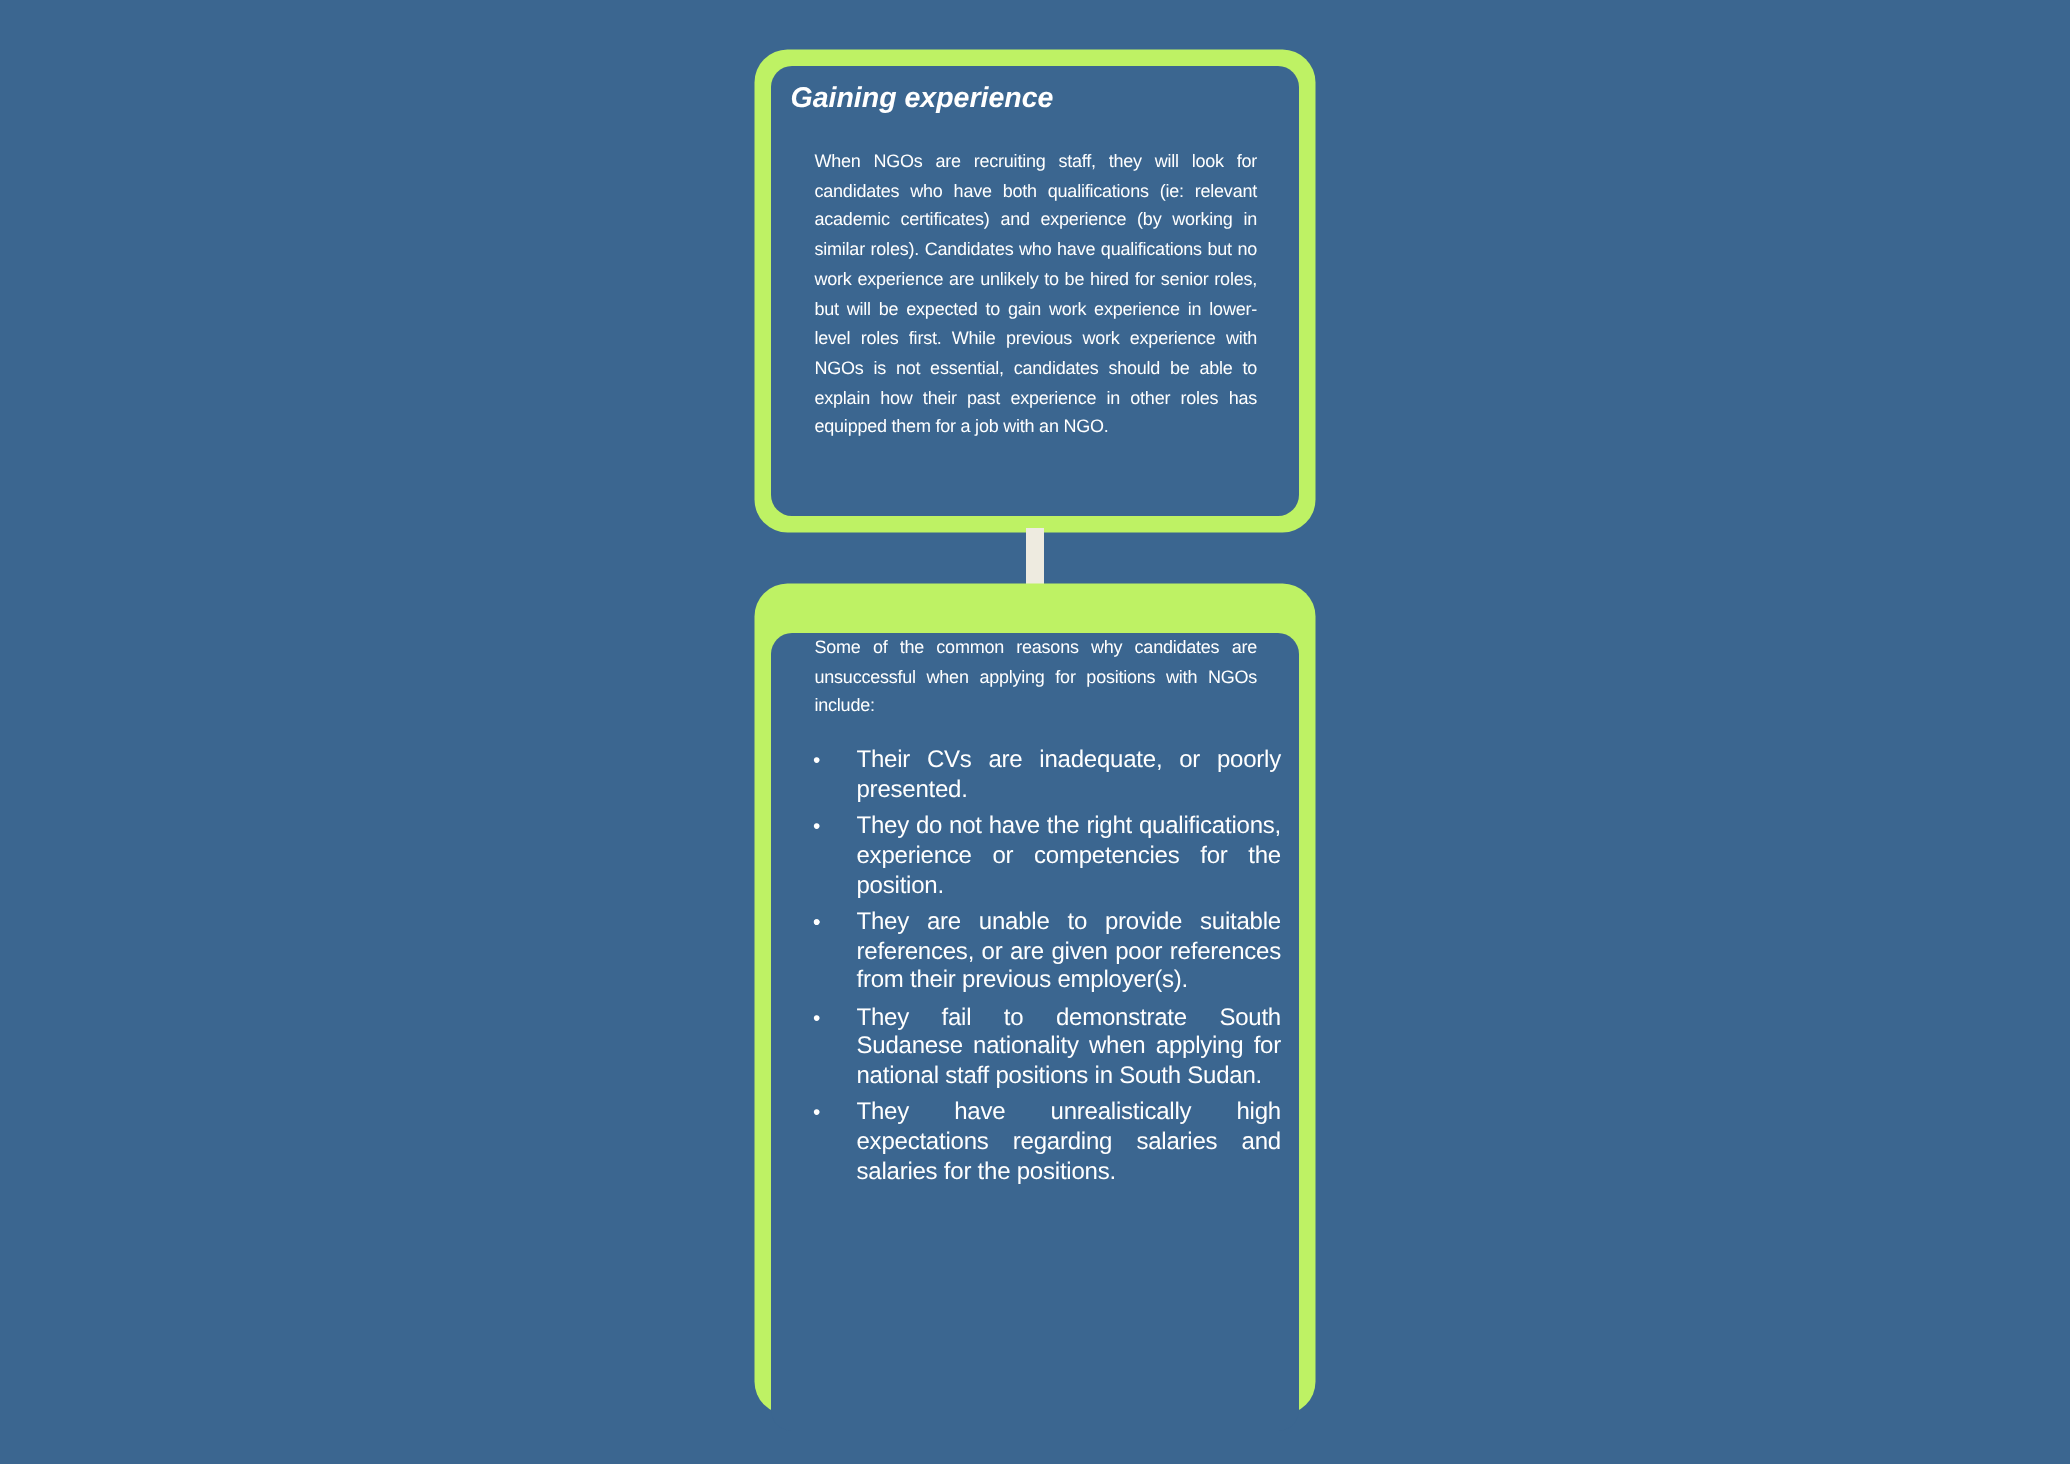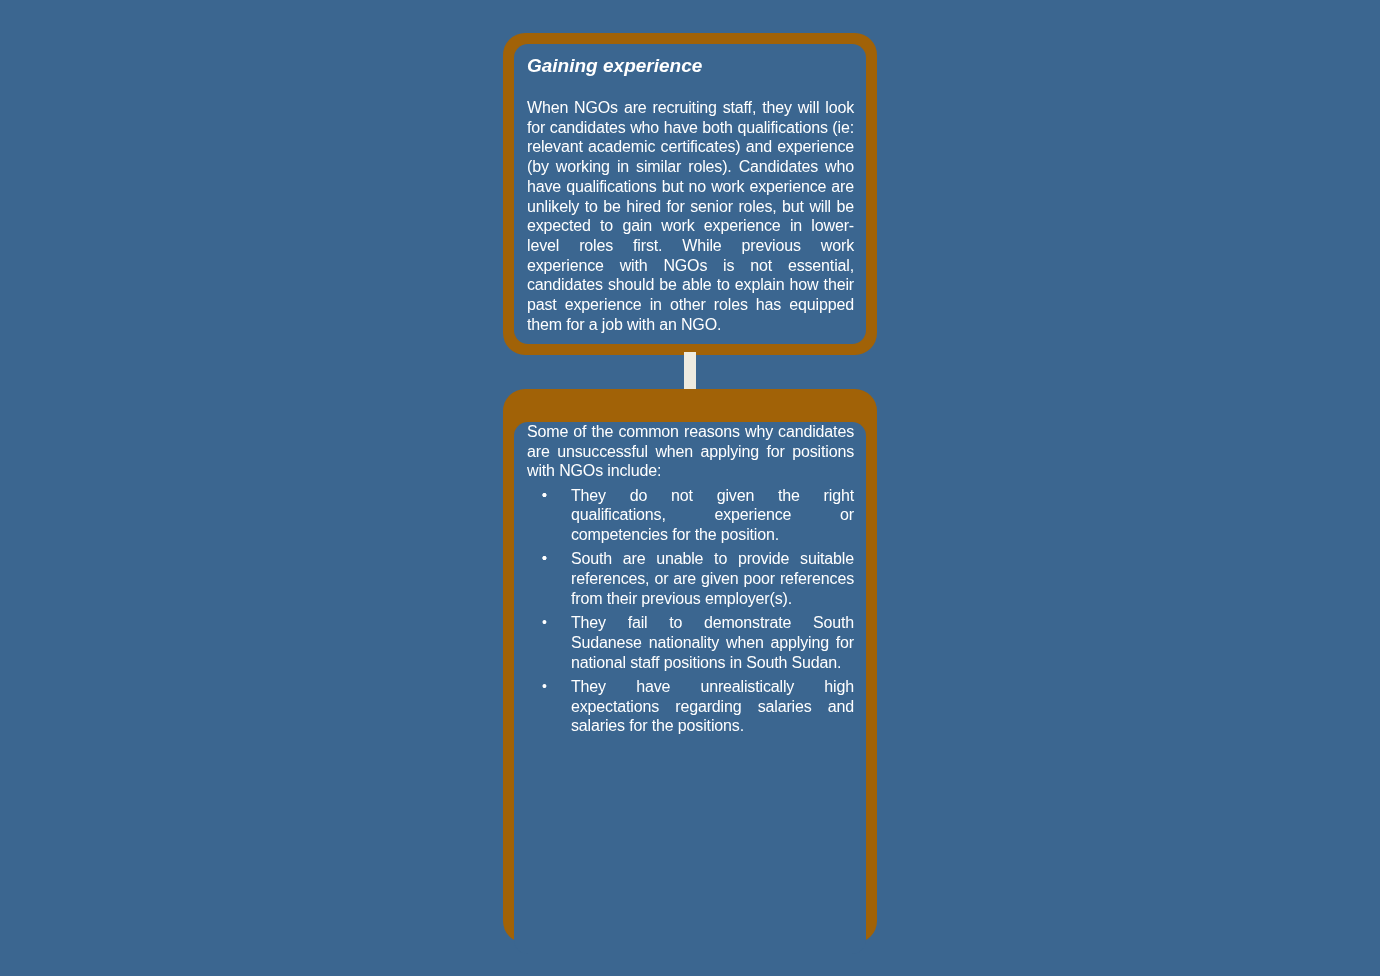--- a/index.html
+++ b/index.html
@@ -13,21 +13,21 @@
       position: relative;
       overflow: hidden;
       font-family: "DejaVu Sans", "Liberation Sans", sans-serif;
       color: #ffffff;
     }
     .box {
       position: absolute;
       left: 503px;
       width: 374px;
       box-sizing: border-box;
-      background: #a16207;
+      background: #bef264;
       border-radius: 22px;
       padding: 11px;
     }
     .box-inner {
       background: #3b6690;
       border-radius: 14px;
       width: 100%;
       height: 100%;
       box-sizing: border-box;
       padding: 0 12px 0 13px;
@@ -50,24 +50,24 @@
       font-size: 19px;
       line-height: 23px;
       margin: 0;
       text-align: justify;
       text-align-last: left;
     }
     #box1 .title { padding-top: 10px; }
     #box2 .title { padding-top: 22px; text-align-last: left; }
     .para {
       font-family: "Liberation Sans", sans-serif;
-      font-size: 16px;
+      font-size: 12px;
       line-height: 19.7px;
       text-align: justify;
-      margin: 0;
+      margin: 16px;
       letter-spacing: -0.15px;
     }
     #box1 .para { margin-top: 21px; }
     #box2 .para { margin-top: 22px; }
     .bullets {
       list-style: none;
       margin: 4px 0 0 0;
       padding: 0;
     }
     .bullets li {
@@ -96,21 +96,21 @@
     <p class="para">When NGOs are recruiting staff, they will look for candidates who have both qualifications (ie: relevant academic certificates) and experience (by working in similar roles). Candidates who have qualifications but no work experience are unlikely to be hired for senior roles, but will be expected to gain work experience in lower-level roles first. While previous work experience with NGOs is not essential, candidates should be able to explain how their past experience in other roles has equipped them for a job with an NGO.</p>
   </div>
 </div>
 
 <div class="connector"></div>
 
 <div class="box" id="box2">
   <div class="box-inner">
     <p class="para">Some of the common reasons why candidates are unsuccessful when applying for positions with NGOs include:</p>
     <ul class="bullets">
+      <li><span class="dot">•</span><span>Their CVs are inadequate, or poorly presented.</span></li>
+      <li><span class="dot">•</span><span>They do not have the right qualifications, experience or competencies for the position.</span></li>
       <li><span class="dot">•</span></li>
-      <li><span class="dot">•</span><span>They do not given the right qualifications, experience or competencies for the position.</span></li>
-      <li><span class="dot">•</span></li>
-      <li><span class="dot">•</span><span>South are unable to provide suitable references, or are given poor references from their previous employer(s).</span></li>
+      <li><span class="dot">•</span><span>They are unable to provide suitable references, or are given poor references from their previous employer(s).</span></li>
       <li><span class="dot">•</span><span>They fail to demonstrate South Sudanese nationality when applying for national staff positions in South Sudan.</span></li>
       <li><span class="dot">•</span><span>They have unrealistically high expectations regarding salaries and salaries for the positions.</span></li>
     </ul>
   </div>
 </div>
 
 </body></html>

